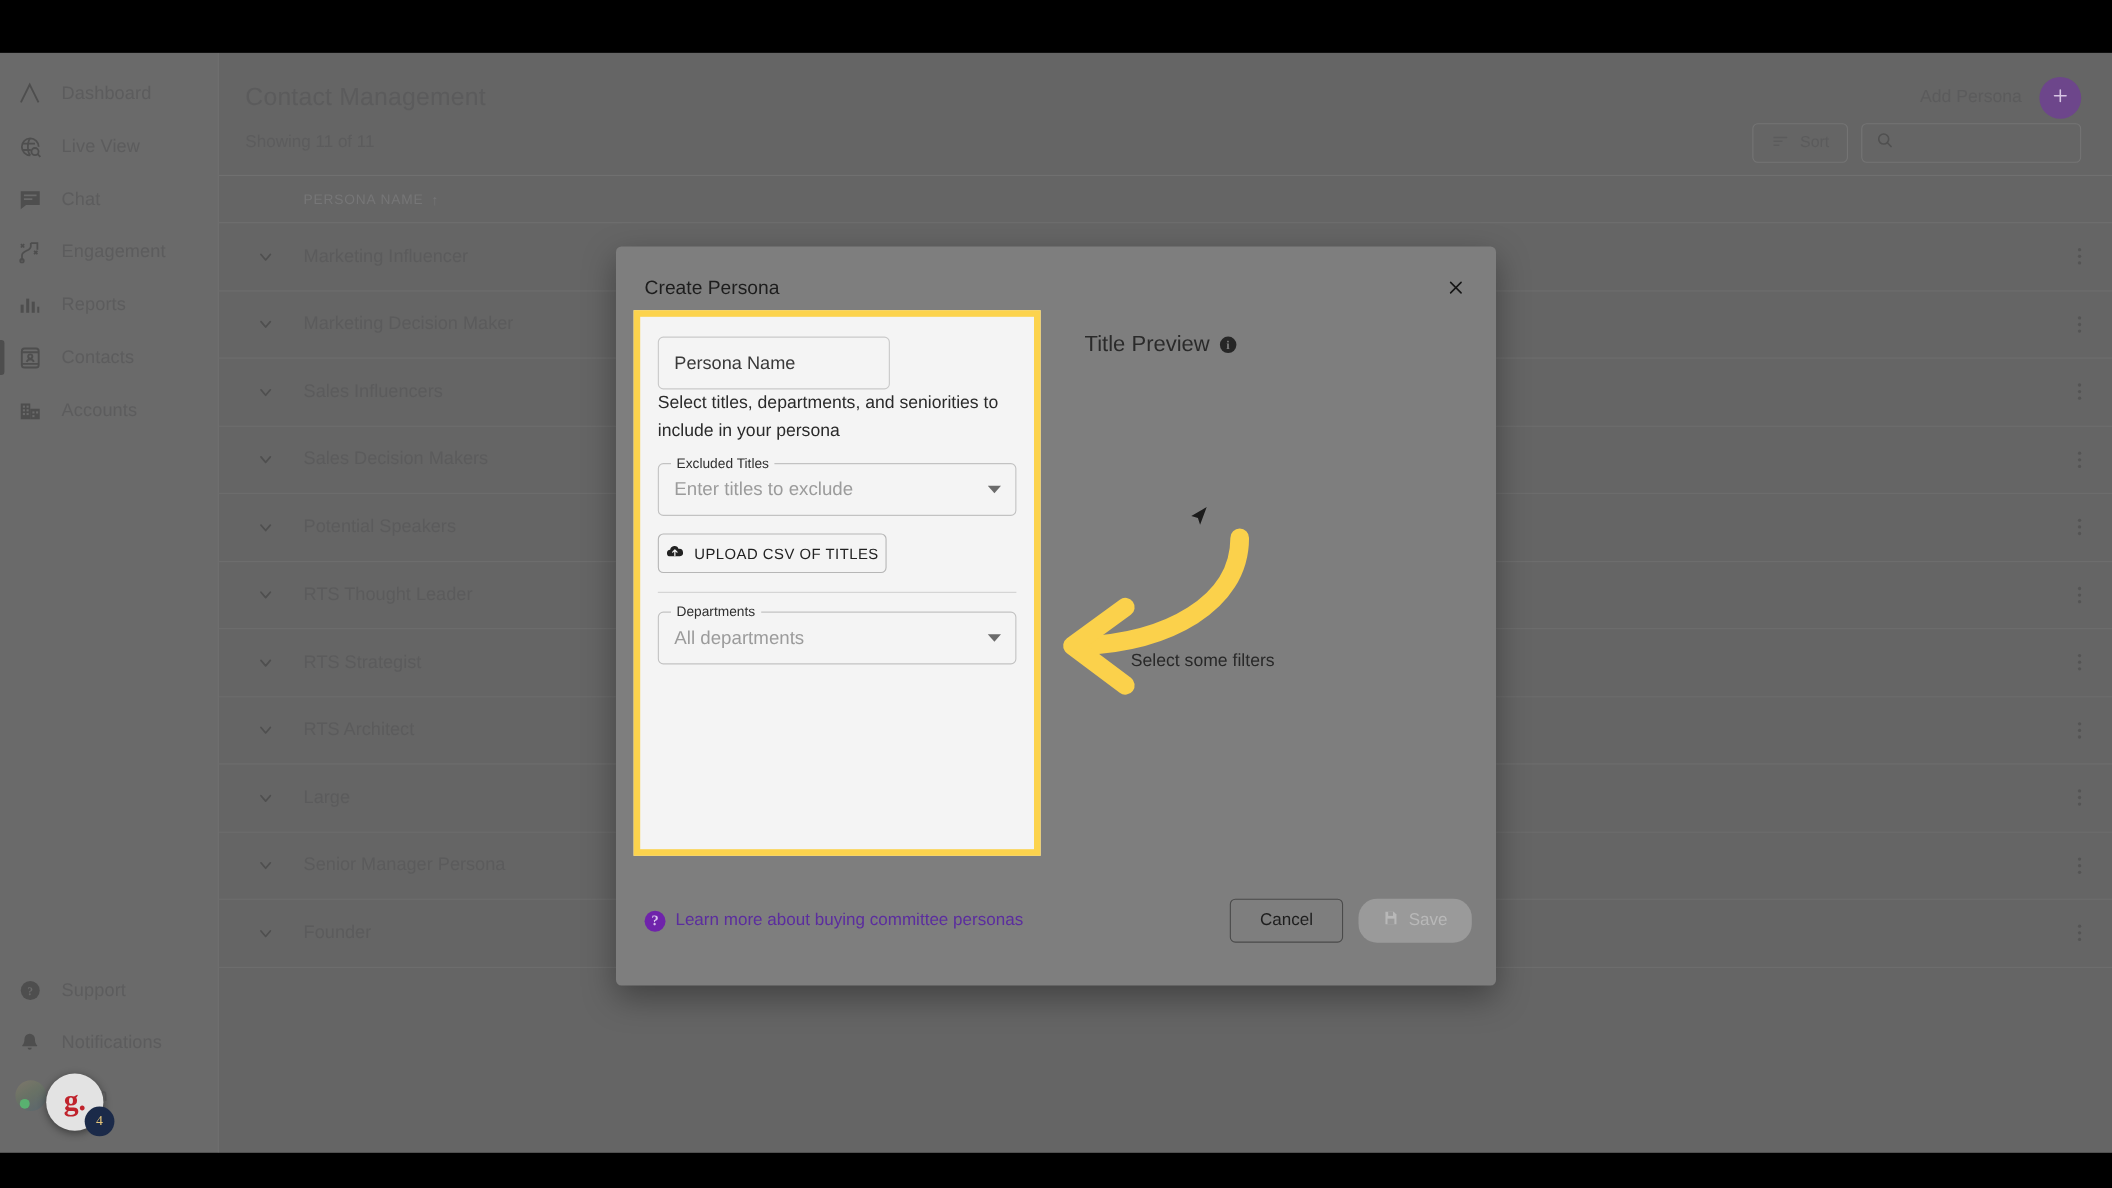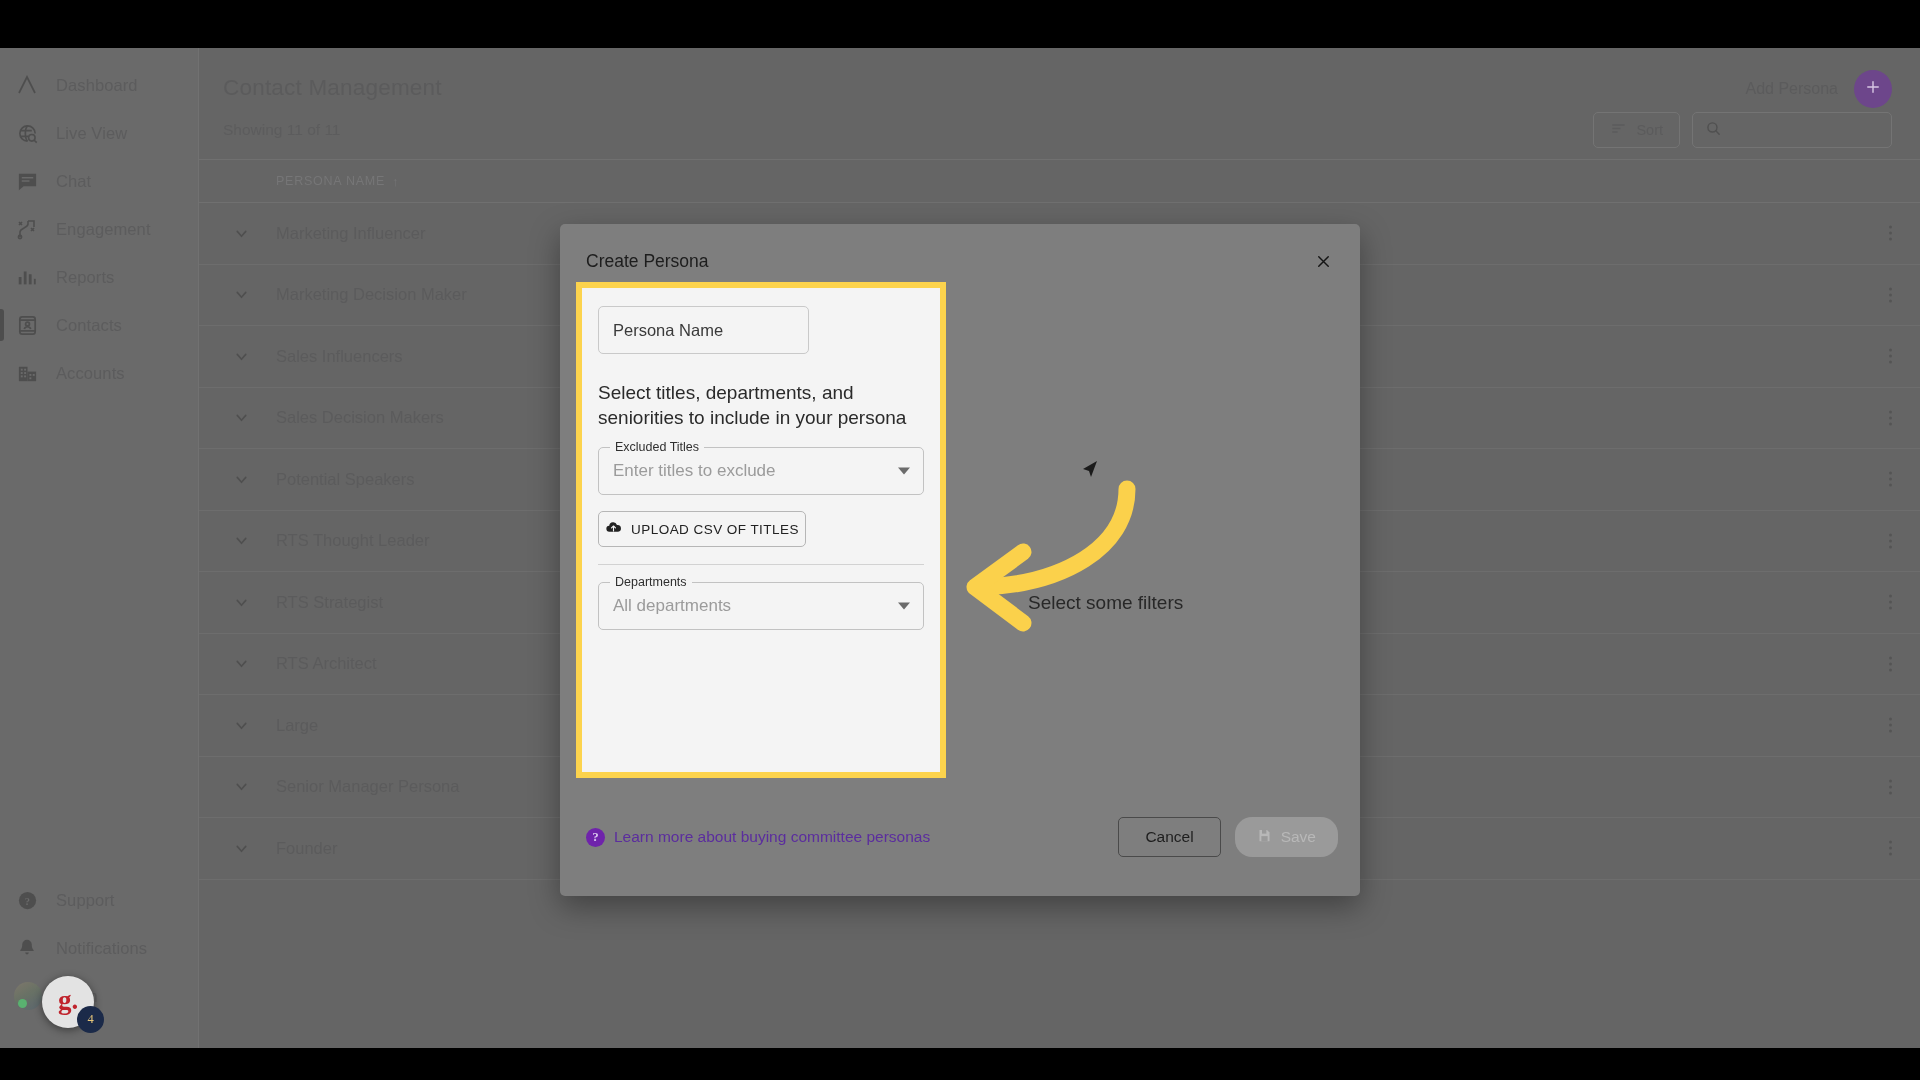--- a/index.html
+++ b/index.html
@@ -312,22 +312,21 @@
     border: 1px solid #c9c9c9;
     border-radius: 5px;
     background: #f4f4f4;
     display: flex; align-items: center;
     padding: 0 14px;
     font-size: 16.5px;
     color: #3a3a3a;
     cursor: text;
   }
   .form-hint {
-    margin-top: 26px;
-    font-size: 19px;
+    font-size: 16px;
     line-height: 25px;
     color: #2a2a2a;
     width: 340px;
   }
 
   .field {
     position: relative;
     margin-top: 17px;
     height: 48px;
     border: 1px solid #c2c2c2;
@@ -387,21 +386,21 @@
   .info-dot {
     width: 15px; height: 15px; border-radius: 50%;
     background: #262626; color: #7e7e7e;
     font-size: 11px; font-weight: 700;
     display: flex; align-items: center; justify-content: center;
     font-family: "Liberation Serif", serif;
   }
   .preview-empty {
     position: absolute;
     left: 82px; top: 310px;
-    font-size: 19px;
+    font-size: 16px;
     color: #282828;
   }
   .arrow-svg {
     position: absolute;
     left: -15px; top: 182px;
     pointer-events: none;
   }
   .cursor-svg {
     position: absolute;
     left: 131px; top: 175px;
@@ -849,20 +848,24 @@
 
           <div class="field">
             <span class="field-legend">Departments</span>
             <span class="field-value">All departments</span>
             <span class="caret"></span>
           </div>
 
         </div>
 
         <div class="preview">
+          <div class="preview-title">
+            <span>Title Preview</span>
+            <span class="info-dot">i</span>
+          </div>
           <div class="preview-empty">Select some filters</div>
 
           <svg class="arrow-svg" width="260" height="200" viewBox="0 0 260 200">
             <path d="M196 25 C 196 85, 130 120, 52 123" stroke="#FBD14B" stroke-width="17" fill="none" stroke-linecap="round"></path>
             <path d="M92 88 L 44 123 L 92 159" stroke="#FBD14B" stroke-width="17" fill="none" stroke-linecap="round" stroke-linejoin="round"></path>
           </svg>
 
           <svg class="cursor-svg" width="30" height="30" viewBox="0 0 30 30">
             <path d="M20 4 L6 12 L12 14 L14 20 Z" fill="#1b1b1b"></path>
           </svg>

